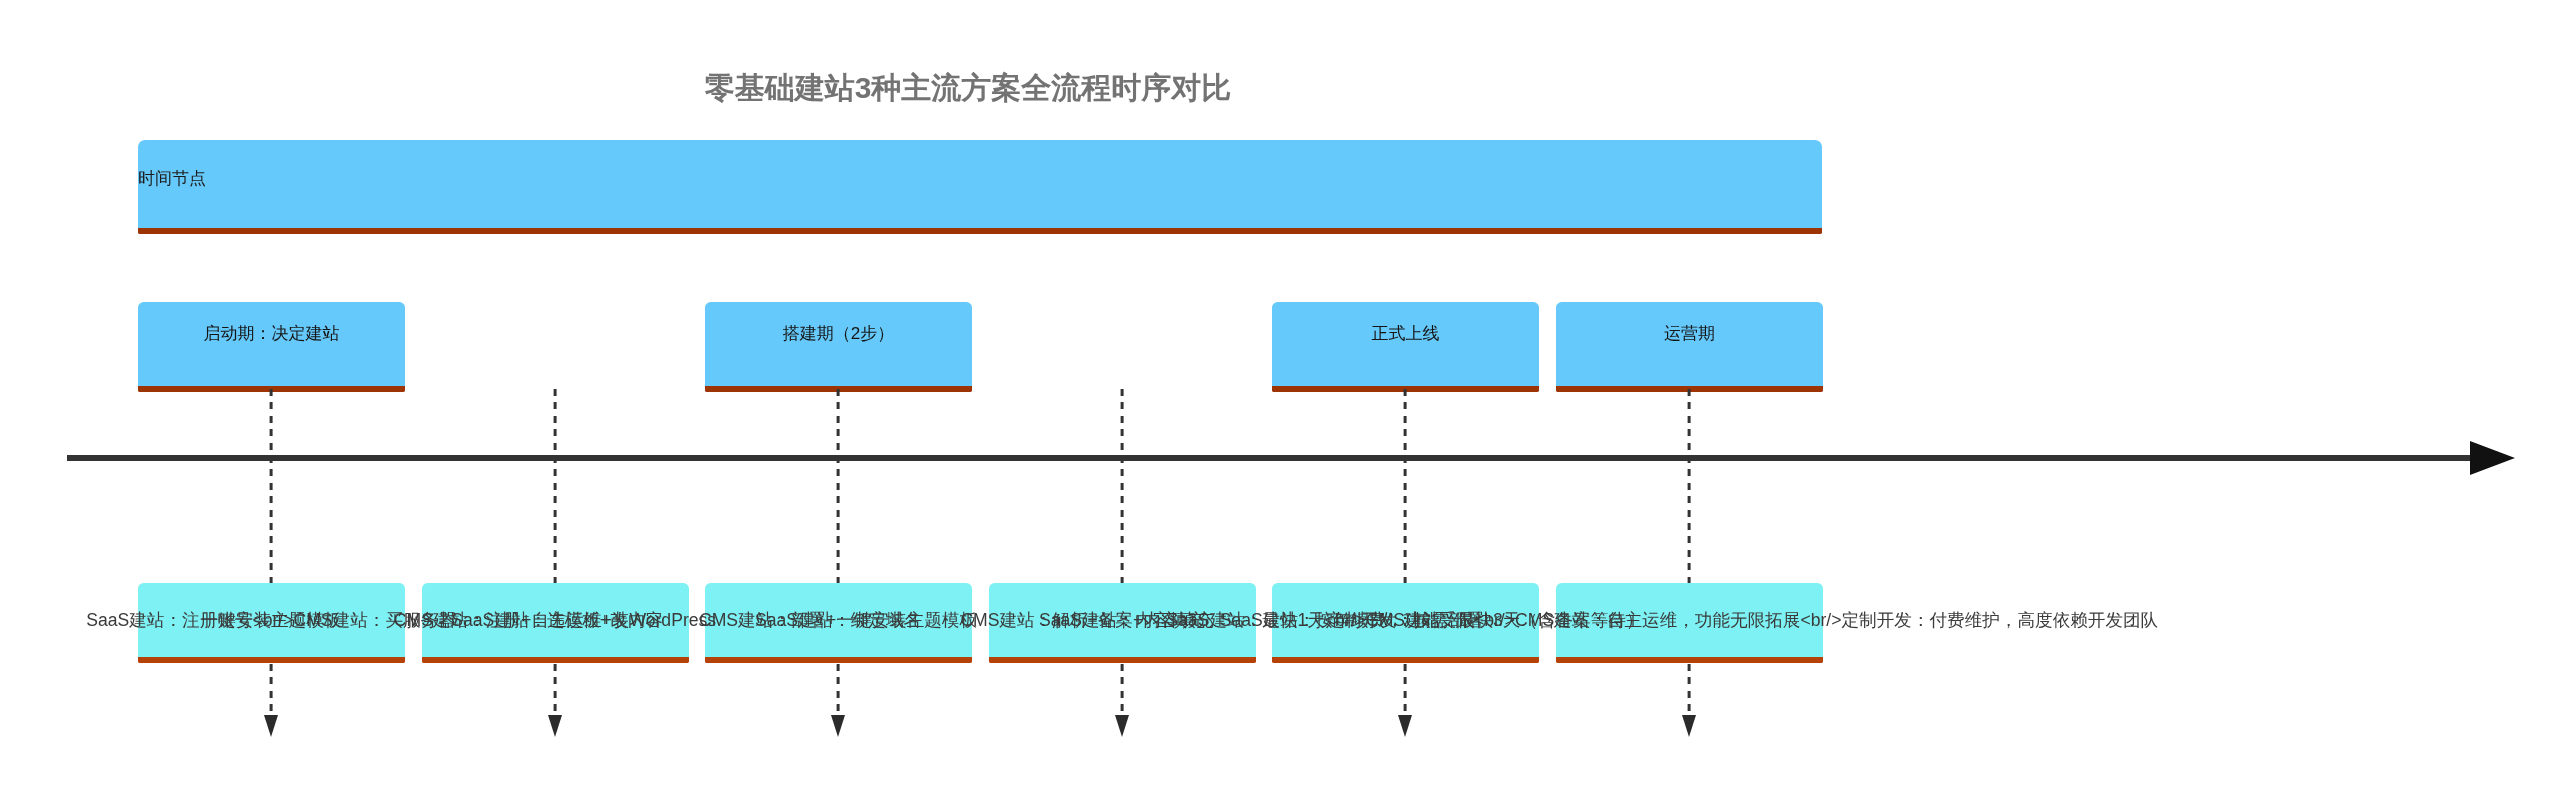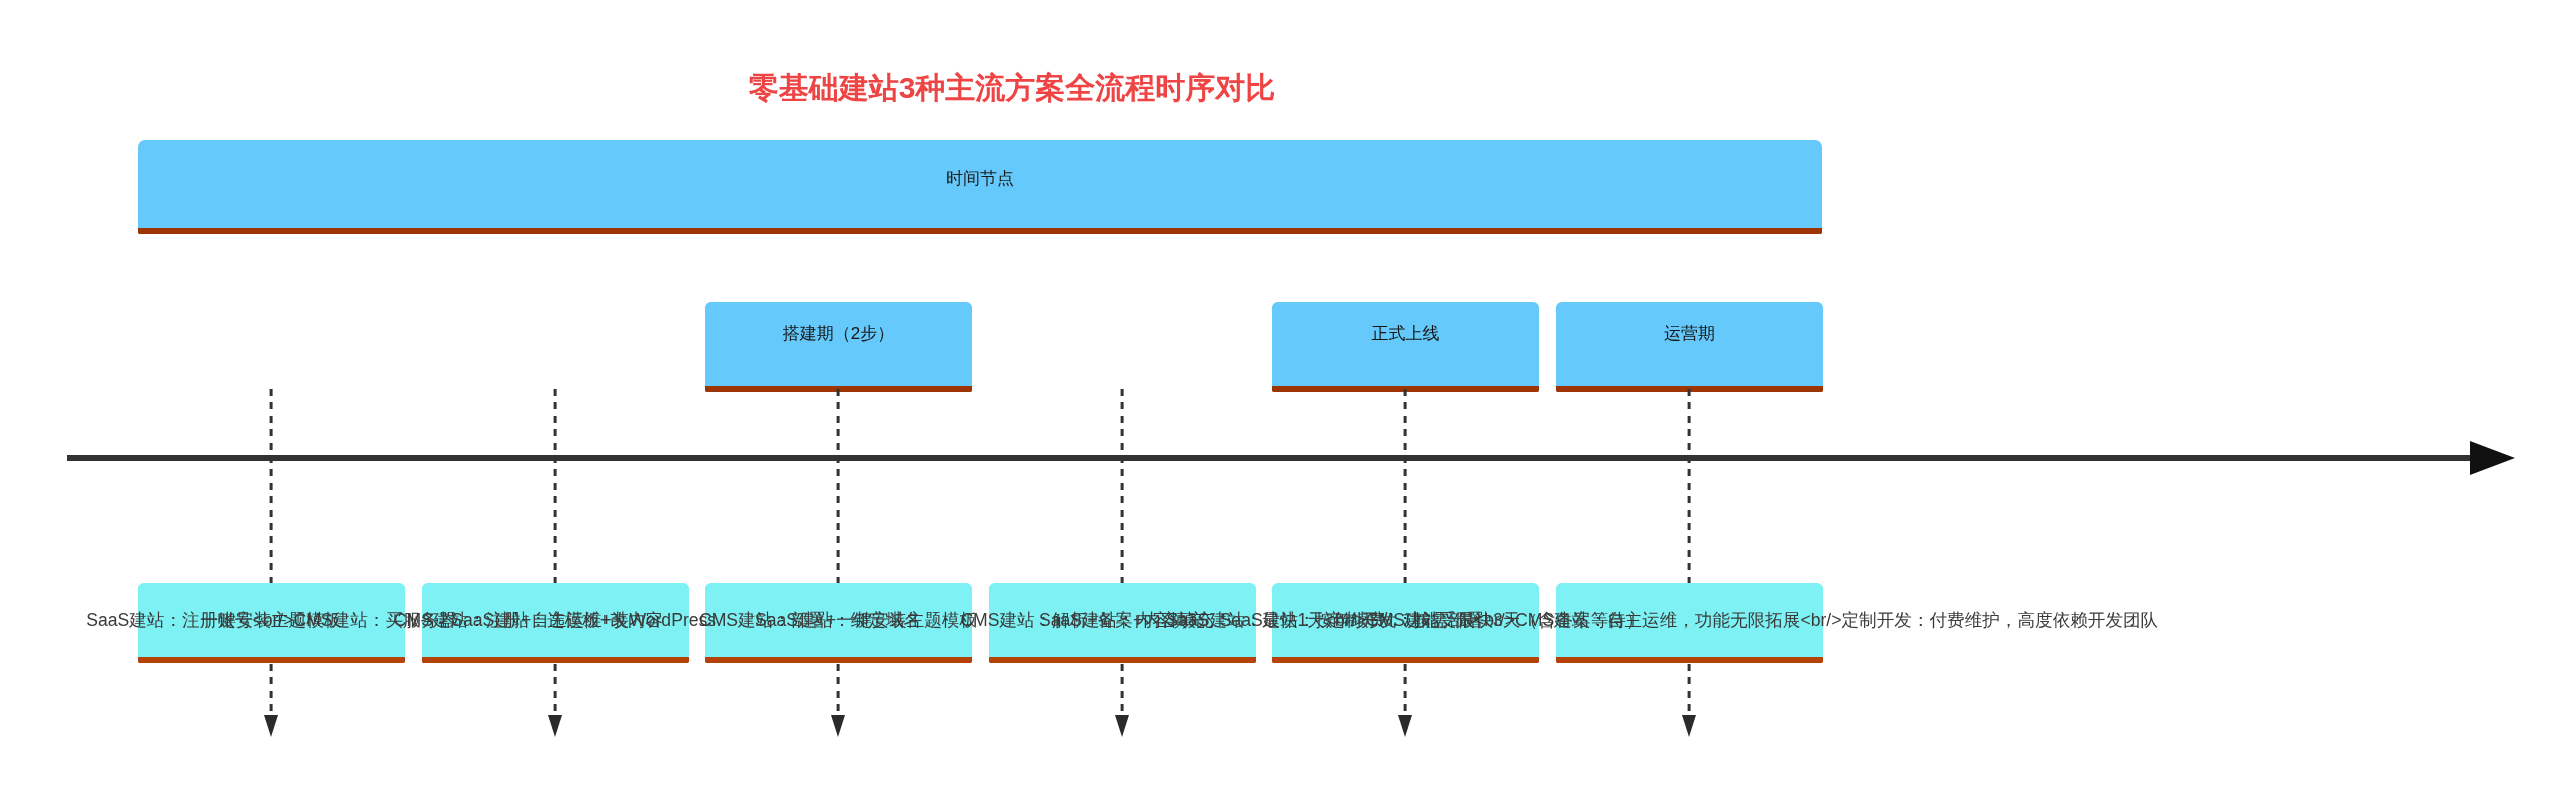--- a/index.html
+++ b/index.html
@@ -5,28 +5,28 @@
   html,body{margin:0;padding:0;background:#ffffff;}
   .canvas{
     position:relative;
     width:2576px;height:800px;
     background:#ffffff;
     overflow:hidden;
     font-family:"Liberation Sans","DejaVu Sans",sans-serif;
   }
   .title{
     position:absolute;top:68px;left:968px;transform:translateX(-50%);
-    font-size:30px;font-weight:700;color:#ef4444;white-space:nowrap;margin-left:44px;
+    font-size:30px;font-weight:700;color:#737373;white-space:nowrap;
   }
   
   .header-box{
     position:absolute;left:138px;top:140px;width:1684px;height:88px;
     background:var(--blue);border-bottom:6.3px solid var(--blue-border);
     border-radius:7px 7px 1.4px 1.4px;
-    display:flex;justify-content:center;align-items:flex-start;
+    display:flex;align-items:flex-start;
   }
   .header-box .lbl{margin-top:27px;font-size:17px;color:#1c1c1c;}
   
   .phase-box{
     position:absolute;top:302px;width:267px;height:84px;
     background:var(--blue);border-bottom:6.3px solid var(--blue-border);
     border-radius:5.6px 5.6px 1.4px 1.4px;
     display:flex;justify-content:center;align-items:flex-start;
   }
   .phase-box .lbl{margin-top:20px;font-size:17px;color:#151515;white-space:nowrap;}
@@ -68,20 +68,23 @@
 <body>
 
 <div class="canvas" style="--blue: #66c9fb; --blue-border: #9c3404; --cyan: #7df1f3; --cyan-border: #b54309;">
 
   <div class="title">零基础建站3种主流方案全流程时序对比</div>
 
   <div class="header-box">
     <span class="lbl">时间节点</span>
   </div>
 
+  <div class="phase-box" style="left:138px">
+      <span class="lbl">启动期：决定建站</span>
+    </div>
   <div class="phase-box" style="left:705px">
       <span class="lbl">搭建期（2步）</span>
     </div>
   <div class="phase-box" style="left:1556px">
       <span class="lbl">运营期</span>
     </div>
   <div class="phase-box" style="left:1272px">
       <span class="lbl">正式上线</span>
     </div>
 

